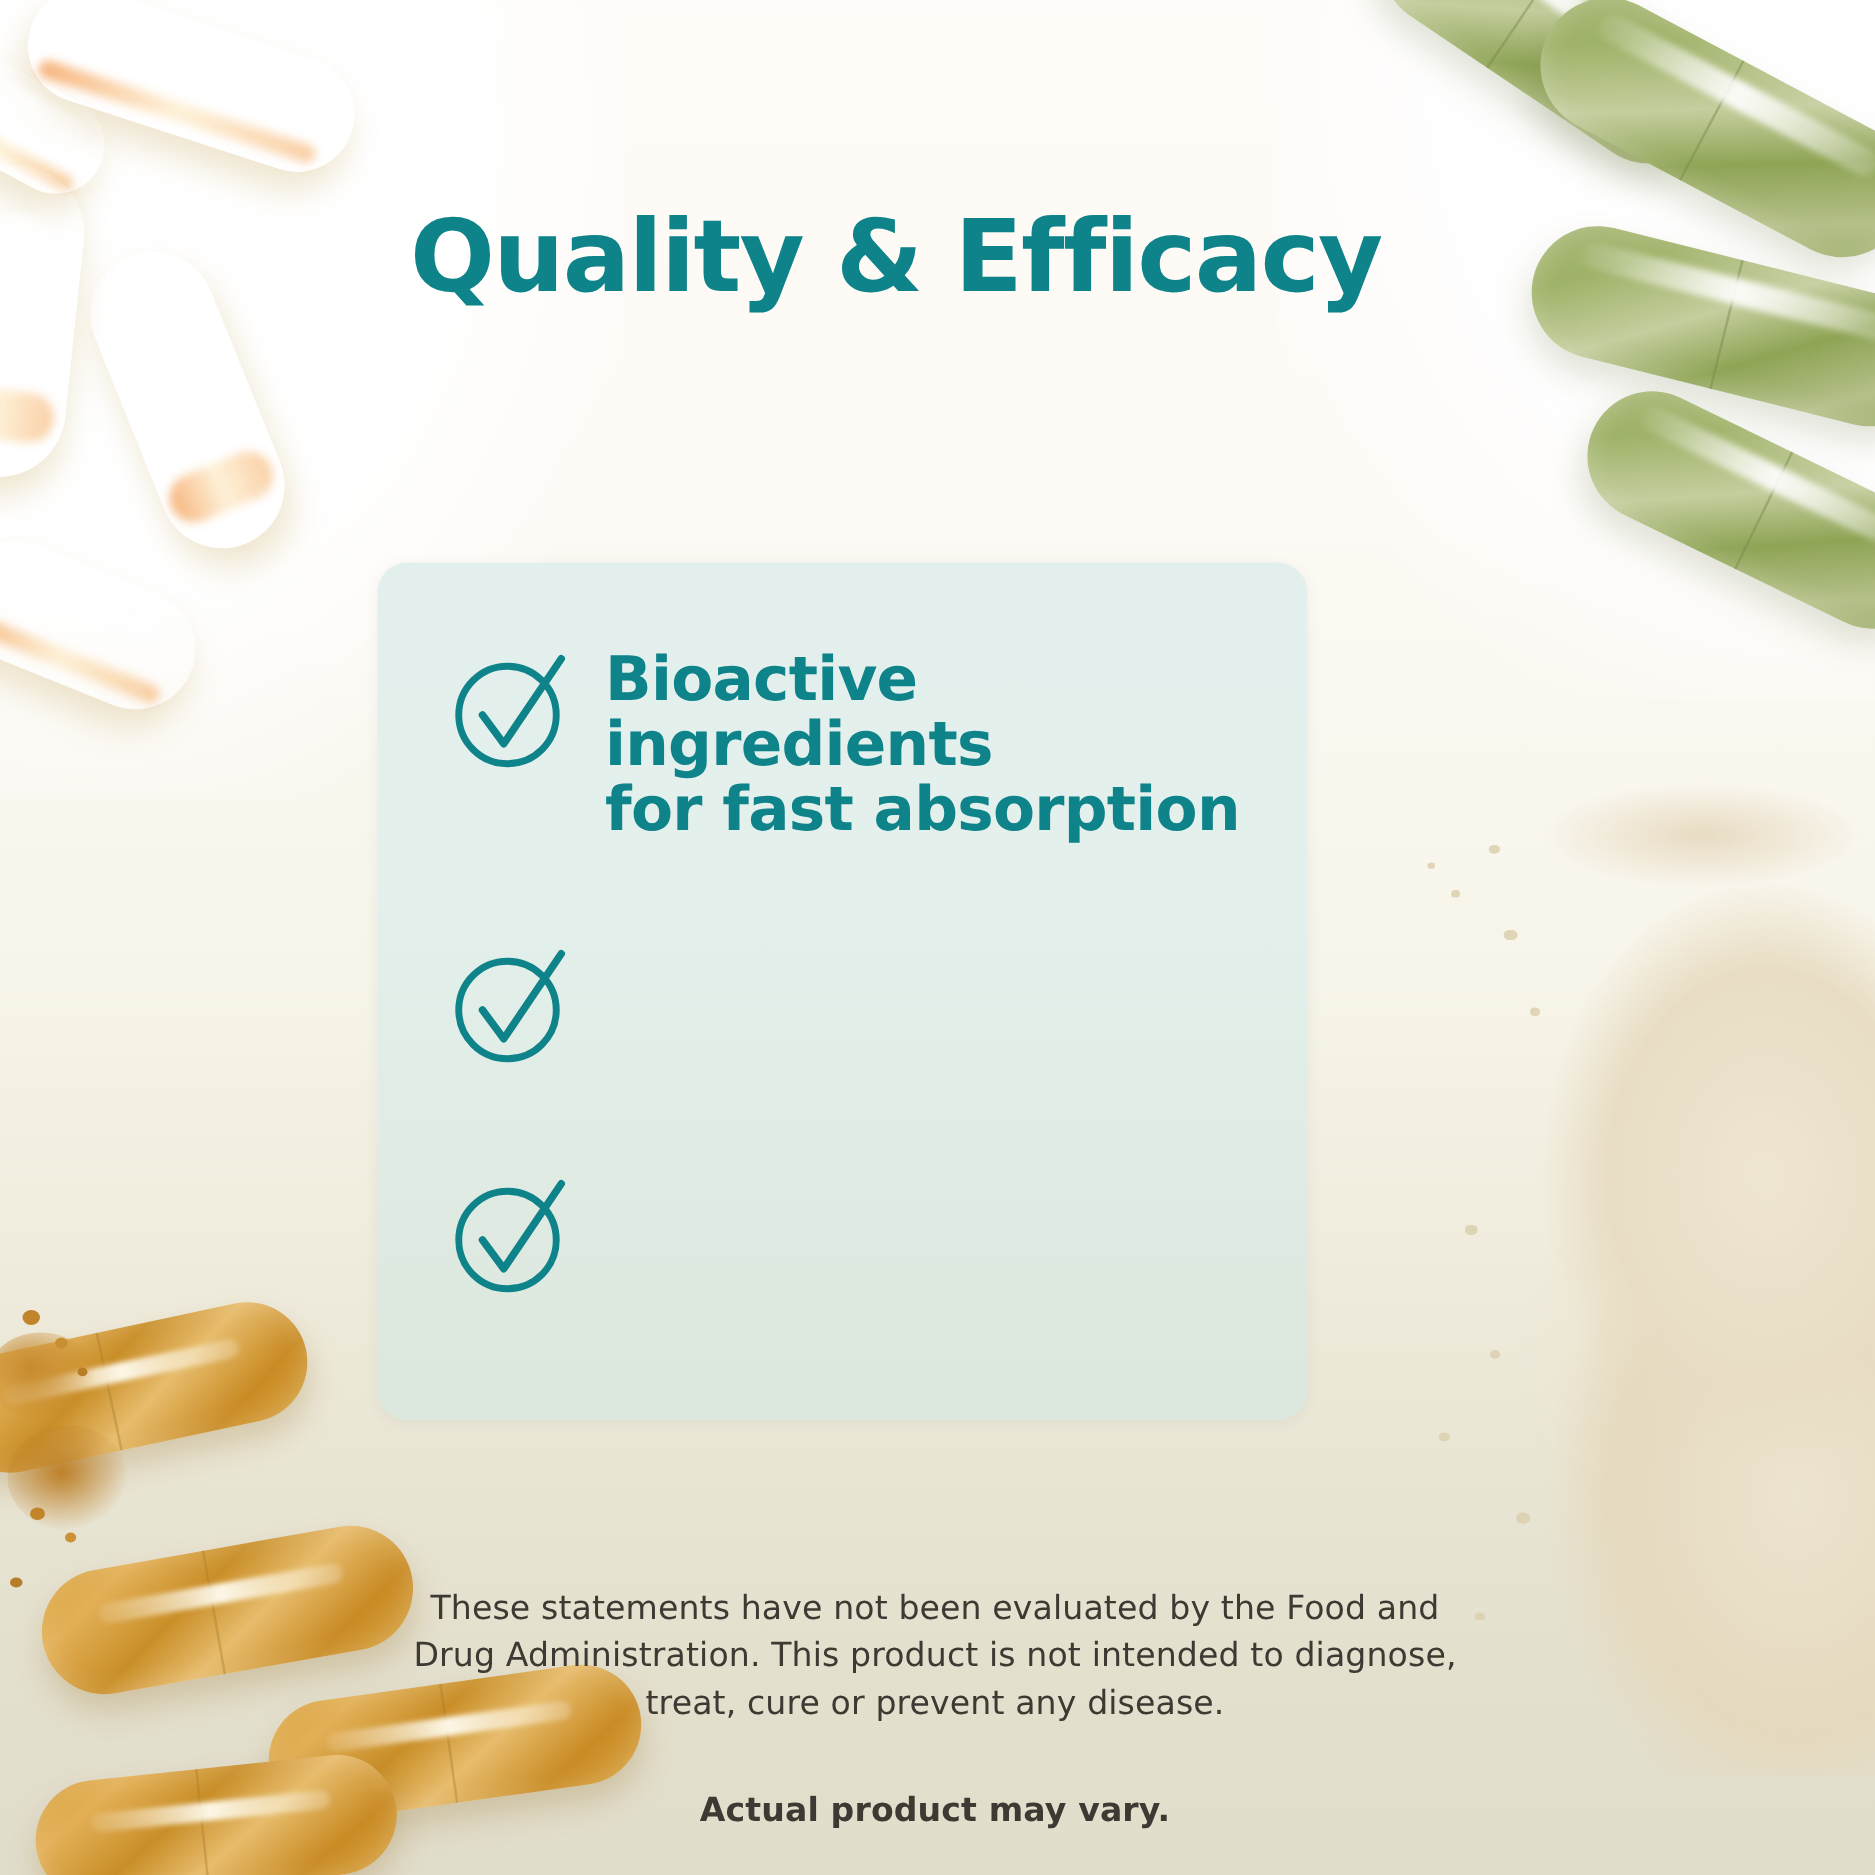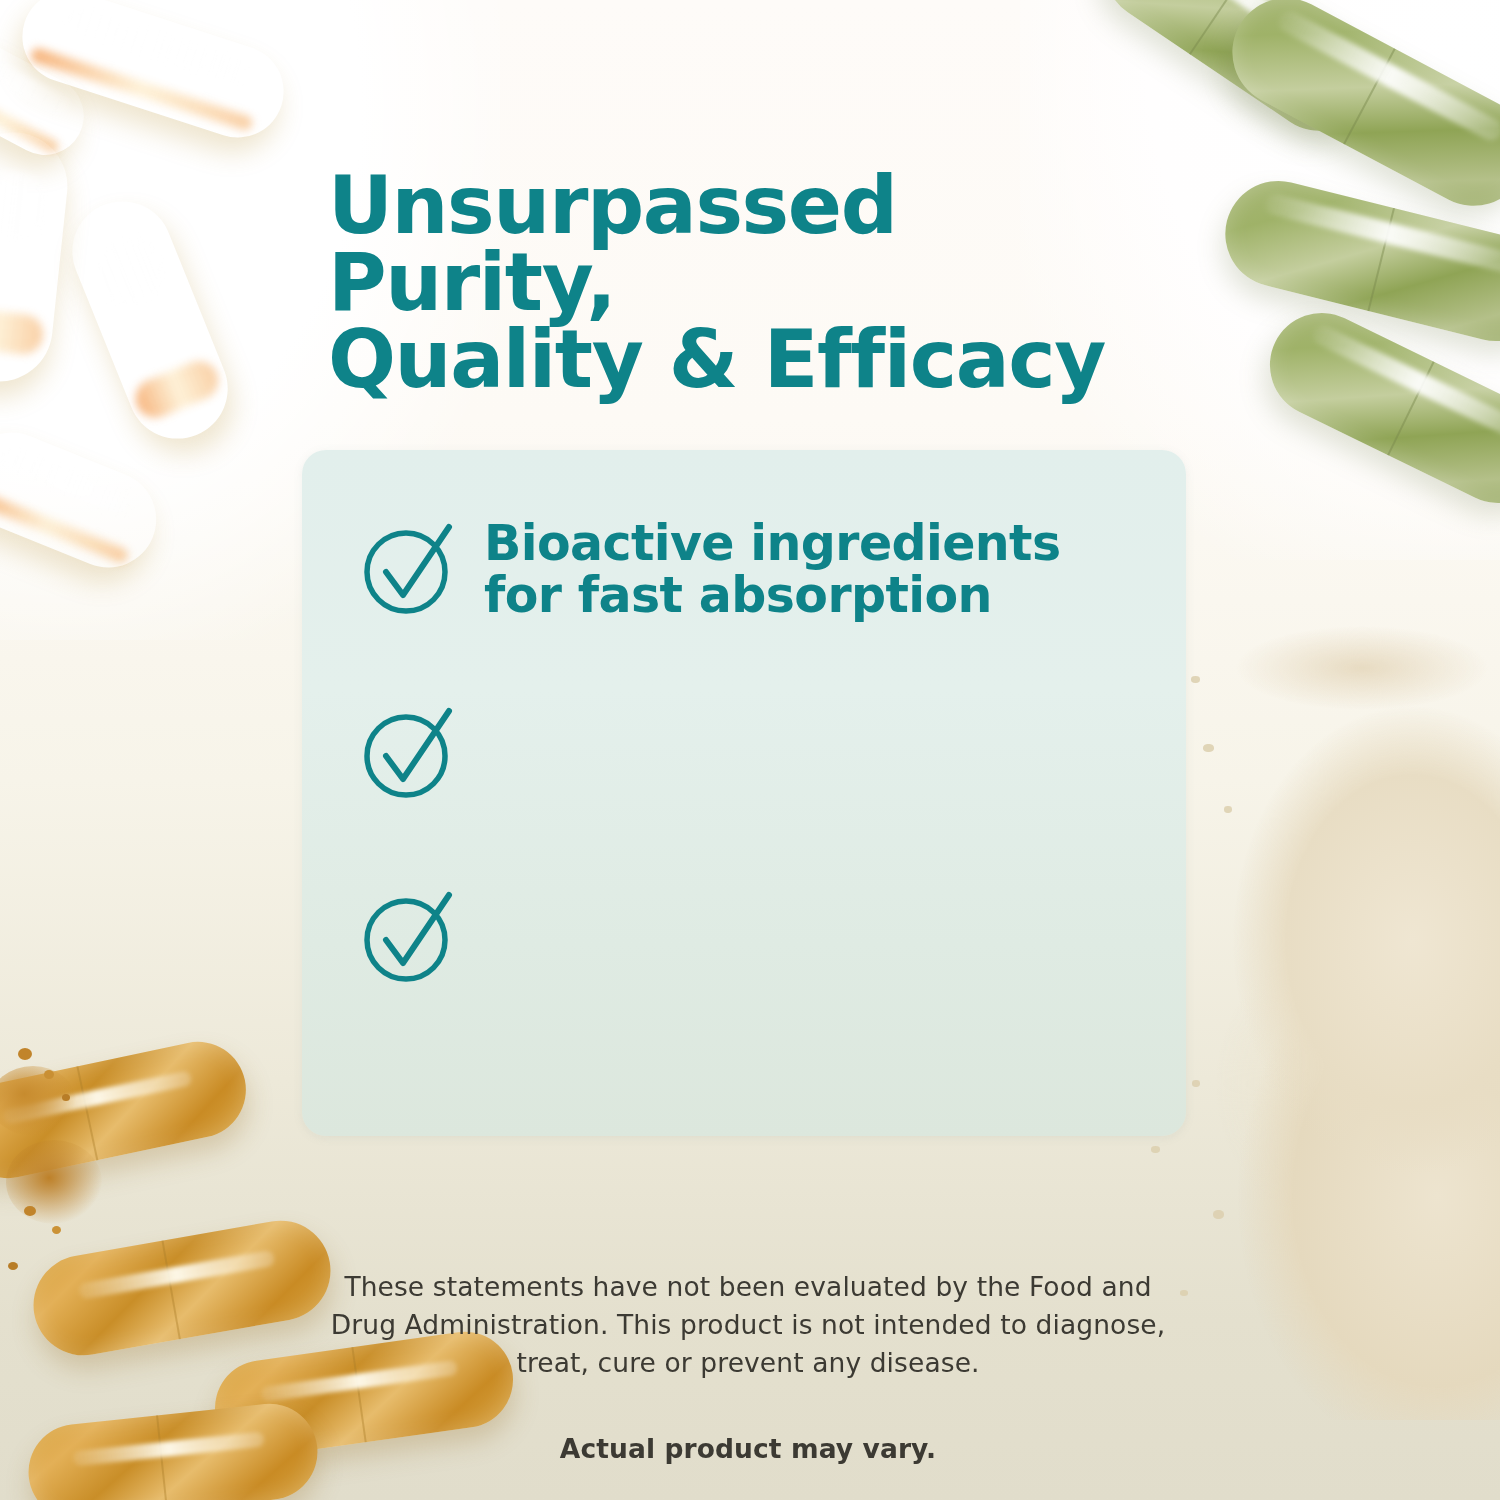--- a/index.html
+++ b/index.html
@@ -83,21 +83,21 @@
   
   .headline{
     position:absolute;left:328px;top:168px;width:880px;
     color:#0E8389;
     font-family:"DejaVu Sans", sans-serif;
     font-weight:700;font-size:80px;line-height:.96;letter-spacing:-1.4px;
   }
 
   
   .card{
-    position:absolute;left:302px;top:450px;width:884px;height:686px;
+    position:absolute;left:302px;top:450px;width:744px;height:686px;
     border-radius:24px;
     background:linear-gradient(180deg,#E2EFEC 0%,#E4F0EC 35%,#DFEBE3 72%,#DCE7DD 100%);
     box-shadow:0 2px 10px rgba(120,140,135,.10);
   }
 
   .bullets{position:absolute;left:54px;top:62px;right:34px;}
   .bullet{display:flex;align-items:flex-start;margin-bottom:74px;}
   .bullet:last-child{margin-bottom:0;}
   .check-icon{flex:0 0 auto;width:108px;height:108px;margin-right:20px;margin-top:2px;}
   .bullet-text{
@@ -179,21 +179,20 @@
     <div class="speck" style="position:absolute;left:6px;top:1140px;width:96px;height:84px;background:radial-gradient(ellipse at 45% 45%,#BE8129,rgba(190,129,41,0) 72%);"></div>
     <div class="speck" style="position:absolute;left:18px;top:1048px;width:14px;height:12px;background:#C1842B;"></div>
     <div class="speck" style="position:absolute;left:44px;top:1070px;width:10px;height:9px;background:#C98F33;"></div>
     <div class="speck" style="position:absolute;left:62px;top:1094px;width:8px;height:7px;background:#B87D27;"></div>
     <div class="speck" style="position:absolute;left:24px;top:1206px;width:12px;height:10px;background:#C1842B;"></div>
     <div class="speck" style="position:absolute;left:52px;top:1226px;width:9px;height:8px;background:#CB9236;"></div>
     <div class="speck" style="position:absolute;left:8px;top:1262px;width:10px;height:8px;background:#B87D27;"></div>
   </div>
 
   <div class="headline">
-    <div>Unsurpassed Purity,</div>
     <div>Quality &amp; Efficacy</div>
   </div>
 
   <div class="card">
     <div class="bullets">
 
       <div class="bullet">
         <span class="check-icon">
           <svg viewBox="0 0 108 108" width="108" height="108" aria-hidden="true">
             <circle cx="50" cy="58" r="39" fill="none" stroke="#0E8389" stroke-width="5.5"></circle>

